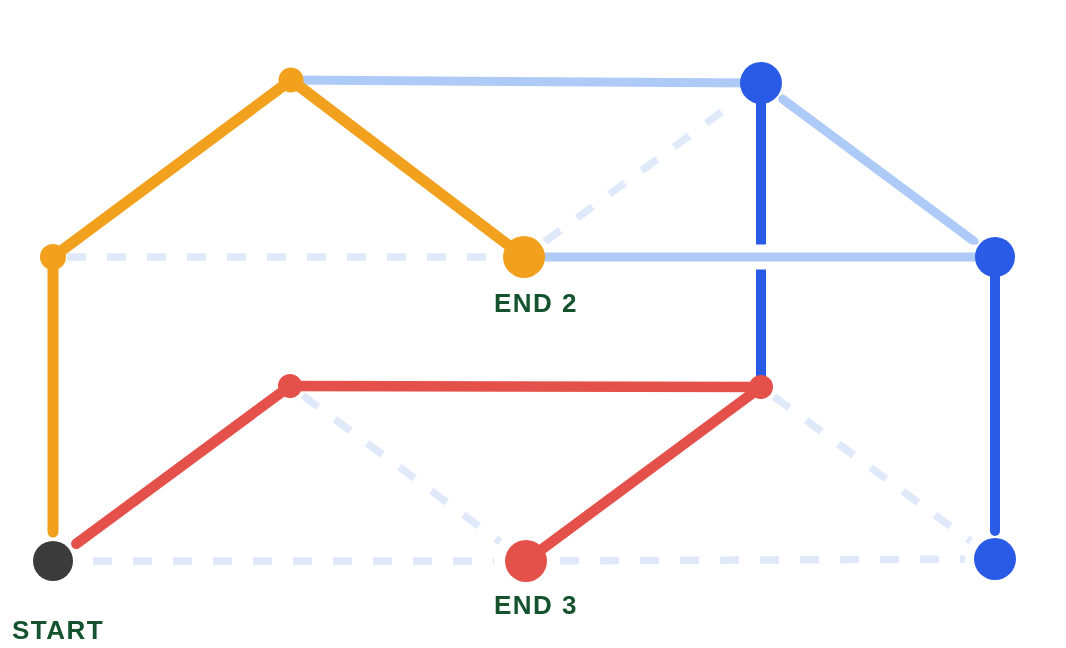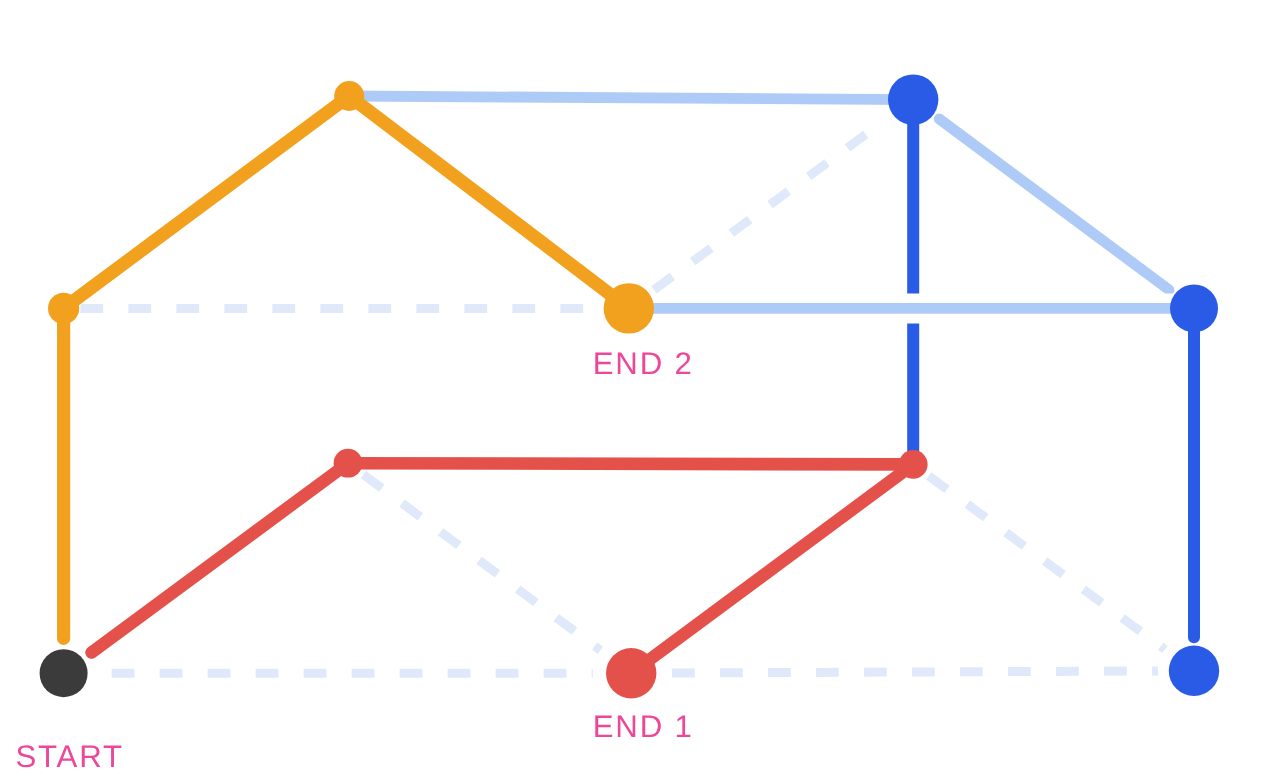--- a/index.html
+++ b/index.html
@@ -7,25 +7,25 @@
     position:relative;
     width:1066px;height:648px;
     background:#ffffff;
     overflow:hidden;
     font-family:"Liberation Sans",sans-serif;
   }
   .graph-svg{position:absolute;left:0;top:0;width:1066px;height:648px;display:block;}
   .graph-label{
     position:absolute;
     transform:translateX(-50%);
-    font-weight:400;
+    font-weight:700;
     font-size:26px;
     line-height:1;
     letter-spacing:1.5px;
-    color:#ec4899;
+    color:#14532d;
     white-space:nowrap;
     font-family:"Liberation Sans",sans-serif;
   }
   .label-start{left:58px;top:617px;}
   .label-end1{left:536px;top:592px;}
   .label-end2{left:536px;top:290px;}
 </style>
 </head>
 <body>
 
@@ -54,15 +54,15 @@
       <circle cx="291" cy="80" r="12.5" fill="#F2A11E"></circle>
       <circle cx="524" cy="257" r="21" fill="#F2A11E"></circle>
       <circle cx="761" cy="83" r="21" fill="#2A5BE6"></circle>
       <circle cx="995" cy="257" r="20" fill="#2A5BE6"></circle>
       <circle cx="290" cy="386" r="12" fill="#E4514B"></circle>
       <circle cx="761" cy="387" r="12" fill="#E4514B"></circle>
       <circle cx="526" cy="561" r="21" fill="#E4514B"></circle>
       <circle cx="995" cy="559" r="21" fill="#2A5BE6"></circle>
     </svg>
   <div class="graph-label label-start">START</div>
-  <div class="graph-label label-end1">END 1</div>
+  <div class="graph-label label-end1">END 3</div>
   <div class="graph-label label-end2">END 2</div>
 </div>
 
 </body></html>

